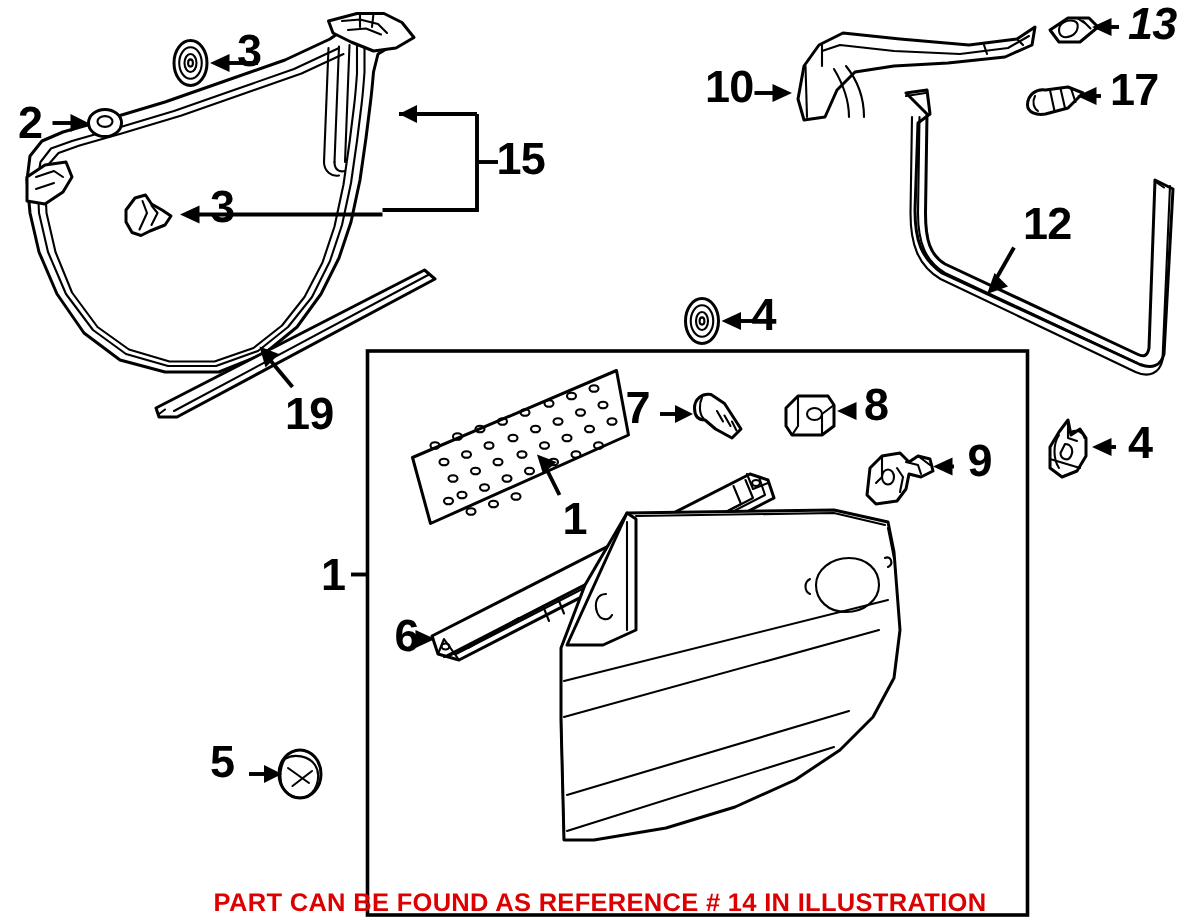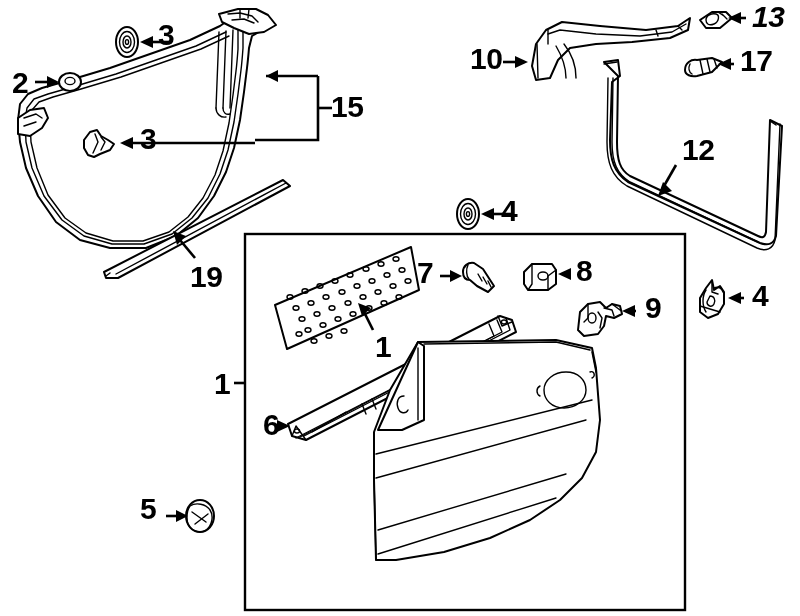--- a/index.html
+++ b/index.html
@@ -393,14 +393,15 @@
   <div class="callout-num" style="left:375px; top:332px;">1</div>
   <div class="callout-num" style="left:470px; top:44px;">10</div>
   <div class="callout-num" style="left:740px; top:46px;">17</div>
   <div class="callout-num" style="left:752px; top:2px;font-style:italic;">13</div>
   <div class="callout-num" style="left:682px; top:135px;">12</div>
   <div class="callout-num" style="left:331px; top:92px;text-align:right;">15</div>
   <div class="callout-num" style="left:140px; top:124px;">3</div>
   <div class="callout-num" style="left:752px; top:281px;">4</div>
   <div class="callout-num" style="left:190px; top:262px;">19</div>
 
+  <div id="footer-note">PART CAN BE FOUND AS REFERENCE # 14 IN ILLUSTRATION</div>
 
 </div>
 
 </body></html>

